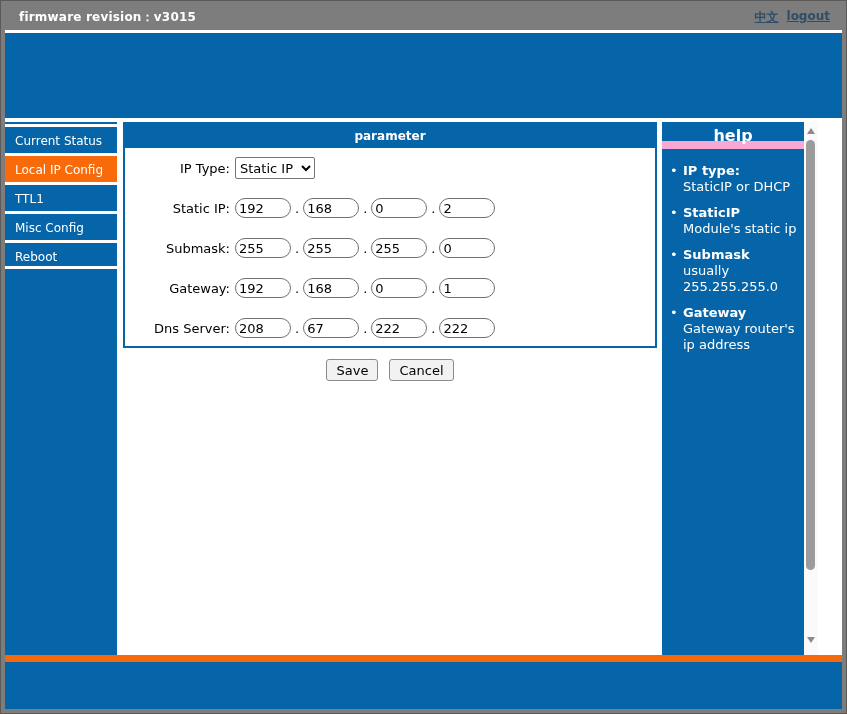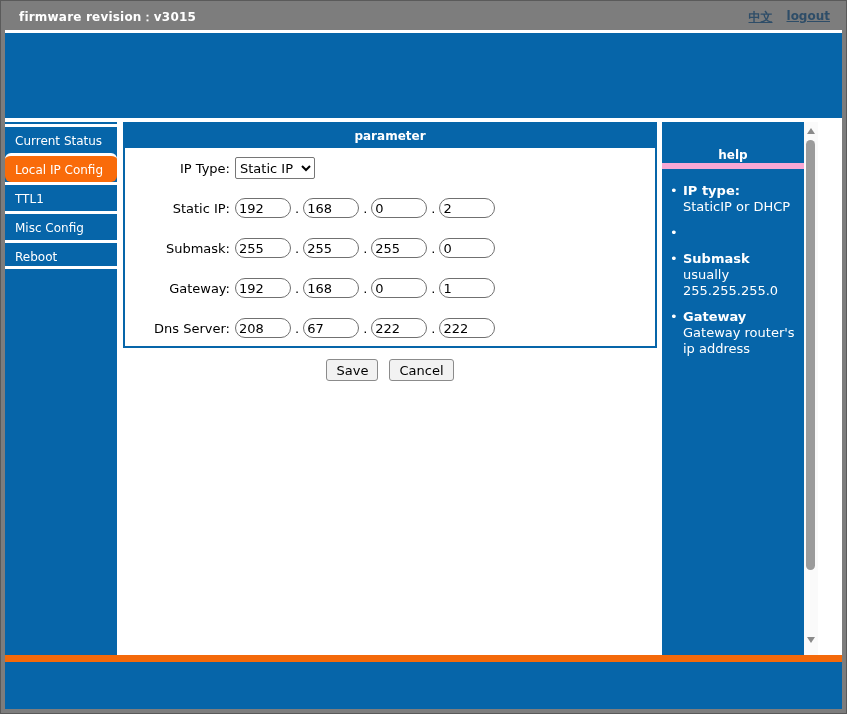--- a/index.html
+++ b/index.html
@@ -15,41 +15,41 @@
   }
   .inner { width: 837px; height: 705px; background: #ffffff; }
 
   
   .topbar {
     height: 26px; background: #7d7d7d;
     display: flex; align-items: center; justify-content: space-between;
     padding: 0 12px 0 14px;
   }
   .topbar .title { color: #ffffff; font-size: 12px; font-weight: bold; letter-spacing: .2px; }
-  .topbar .links { display: flex; gap: 14px; text-align: right; }
+  .topbar .links { display: flex; gap: 8px; text-align: right; }
   .topbar a { color: #2e4d68; font-size: 12px; font-weight: bold; text-decoration: underline; cursor: pointer; }
 
   .gap-a { height: 3px; background: #ffffff; }
   .banner { height: 85px; background: #0665a9; }
   .gap-b { height: 4px; background: #ffffff; }
 
   
   .content { height: 533px; display: flex; background: #ffffff; }
 
   
   .sidebar { width: 112px; background: #0665a9; padding-top: 2px; }
   .sidebar .item {
     height: 29px; line-height: 29px;
     border-top: 3px solid #ffffff;
     color: #ffffff; font-size: 12px; padding-left: 10px;
     cursor: pointer; background: #0665a9;
     overflow: hidden; white-space: nowrap;
   }
   .sidebar .item:last-child { border-bottom: 3px solid #ffffff; }
-  .sidebar .item.active { background: #f96b0a; border-radius: 6px; }
+  .sidebar .item.active { background: #f96b0a; }
 
   .vgap6 { width: 6px; background: #ffffff; }
   .vgap5 { width: 5px; background: #ffffff; }
 
   
   .main { width: 534px; background: #ffffff; }
   .panel { border: 2px solid #0665a9; height: 226px; }
   .panel-header {
     height: 24px; background: #0665a9; color: #ffffff;
     font-size: 12px; font-weight: bold; text-align: center; line-height: 24px;
@@ -73,21 +73,21 @@
     font-size: 13px; height: 22px; padding: 1px 9px; margin: 0 3px;
     background: #f2f2f2; border: 1px solid #8b8b8b; border-radius: 3px;
     color: #000; cursor: pointer;
     font-family: "DejaVu Sans", "Liberation Sans", sans-serif;
   }
 
   
   .help { width: 142px; background: #0665a9; color: #ffffff; }
   .help-header {
     height: 27px; line-height: 27px; text-align: center;
-    font-size: 12px; font-weight: bold; border-bottom: 6px solid #f9a8d4; margin-top: 20px;
+    font-size: 16px; font-weight: bold; border-bottom: 8px solid #f9a8d4;
   }
   .help-list { padding: 14px 6px 0 8px; }
   .help-item { display: flex; margin-bottom: 10px; }
   .help-item .bullet { width: 13px; font-size: 13px; line-height: 16px; }
   .help-item .body { flex: 1; }
   .help-item .term { font-weight: bold; font-size: 13px; line-height: 16px; }
   .help-item .desc { font-size: 13px; line-height: 16px; }
 
   
   .scrollbar { width: 14px; background: #fafafa; position: relative; }
@@ -216,20 +216,24 @@
           <div class="help-item">
             <span class="bullet">•</span>
             <span class="body">
               <span class="term" style="display:block">IP type:</span>
               <span class="desc" style="display:block">StaticIP or DHCP</span>
             </span>
           </div>
 
           <div class="help-item">
             <span class="bullet">•</span>
+            <span class="body">
+              <span class="term" style="display:block">StaticIP</span>
+              <span class="desc" style="display:block">Module's static ip</span>
+            </span>
           </div>
 
           <div class="help-item">
             <span class="bullet">•</span>
             <span class="body">
               <span class="term" style="display:block">Submask</span>
               <span class="desc" style="display:block">usually 255.255.255.0</span>
             </span>
           </div>
 

